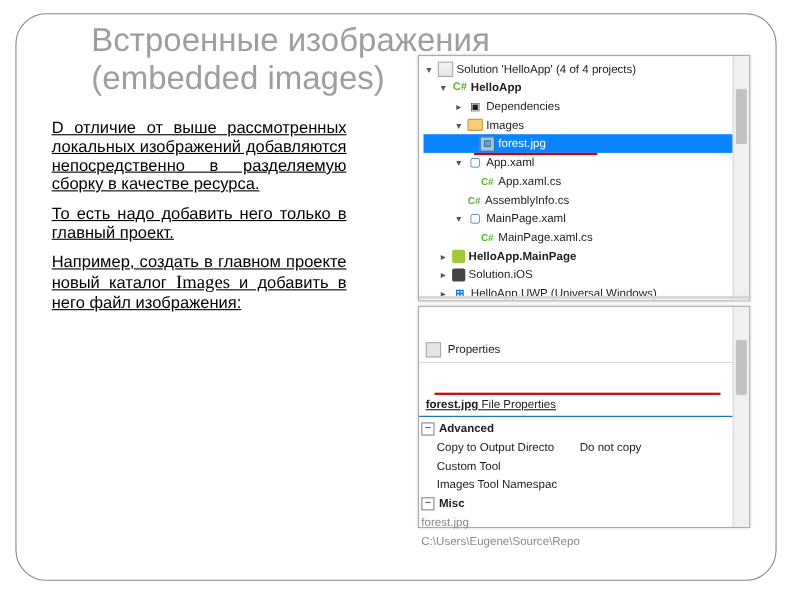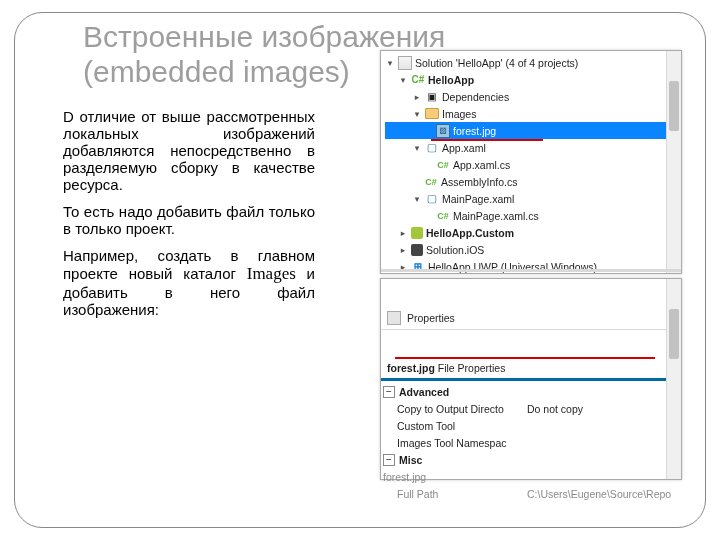--- a/index.html
+++ b/index.html
@@ -1,20 +1,20 @@
 <!DOCTYPE html>
 <html><head>
 <meta charset="utf-8">
 <style>
 body { margin:0; font-family:Arial,sans-serif; background:#fff; }
 .slide { width:720px; height:540px; position:relative; box-sizing:border-box; }
 .frame { position:absolute; top:12px; left:14px; right:14px; bottom:12px; border:1.5px solid #888; border-radius:28px; }
 .title { position:absolute; top:20px; left:55px; right:200px; color:#9e9e9e; font-size:30px; line-height:1.15;margin-left:28px; }
 .body-text { position:absolute; top:108px; left:45px; width:270px; color:#000; font-size:15px; text-align:justify; }
-.body-text p { margin:0 0 10px 18px; }
+.body-text p { margin:0 0 10px 2px;text-decoration:underline; }
 .word-images { font-family:"Times New Roman",serif; font-size:17px; }
 .vs { position:absolute; background:#fff; border:1px solid #aaa; box-shadow:0 0 3px rgba(0,0,0,.2); font-size:10.5px; font-family:"Segoe UI",sans-serif; color:#1e1e1e; }
 .solution-panel { top:50px; left:380px; width:300px; height:222px; }
 .tree { padding:3px 4px 0 4px; }
 .node { display:flex; align-items:center; height:17px; gap:3px; white-space:nowrap; }
 .arrow { width:10px; text-align:center; font-size:9px; color:#555; }
 .pad { display:inline-block; }
 .ic { width:14px; height:14px; display:inline-flex; align-items:center; justify-content:center; font-size:10px; }
 .ic-sln { background:linear-gradient(#f5f5f5,#e5e5e5); border:1px solid #aaa; box-sizing:border-box; }
 .ic-csproj { color:#5cb531; font-weight:bold; }
@@ -46,21 +46,21 @@
 </style>
 </head>
 <body>
 
 <div class="slide">
   <div class="frame"></div>
   <div class="title">Встроенные изображения (embedded images)</div>
 
   <div class="body-text">
     <p>D отличие от выше рассмотренных локальных изображений добавляются непосредственно в разделяемую сборку в качестве ресурса.</p>
-    <p>То есть надо добавить файл только в только проект.</p>
+    <p>То есть надо добавить него только в главный проект.</p>
     <p>
       <span>Например, создать в главном проекте новый каталог </span><span class="word-images">Images</span><span> и добавить в него файл изображения:</span>
     </p>
   </div>
 
   <div class="vs solution-panel">
     <div class="tree">
       <div class="node">
         <span class="arrow">▾</span>
           <span class="ic ic-sln"></span>
@@ -113,21 +113,21 @@
         </div>
       <div class="node">
           <span class="pad" style="width:48px"></span>
           <span class="ic ic-cs">C#</span>
           <span>MainPage.xaml.cs</span>
         </div>
       <div class="node">
           <span class="pad" style="width:10px"></span>
           <span class="arrow">▸</span>
           <span class="ic ic-droid"></span>
-          <b>HelloApp.Custom</b>
+          <b>HelloApp.MainPage</b>
         </div>
       <div class="node">
           <span class="pad" style="width:10px"></span>
           <span class="arrow">▸</span>
           <span class="ic ic-ios"></span>
           <span>Solution.iOS</span>
         </div>
       <div class="node">
           <span class="pad" style="width:10px"></span>
           <span class="arrow">▸</span>
@@ -138,21 +138,21 @@
     <div class="vs-scroll"></div>
     <div class="vs-sep"></div>
     <div class="underline-red" style="left:50px; top:88px; width:112px;"></div>
   </div>
 
   <div class="vs props-panel">
     <div class="props-head">
       <span class="wrench"></span>
       <span>Properties</span>
     </div>
-    <div class="props-head" style="border-bottom:3px solid #0369a1;">
+    <div class="props-head" style="border-bottom:1px solid #0369a1;text-decoration:underline;">
       <span class="props-title"><b>forest.jpg</b> <span>File Properties</span></span>
     </div>
     <div class="props-rows">
       <div class="prow">
           <span class="pminus">−</span>
           <span class="pcat">Advanced</span>
         </div>
       <div class="prow">
           <span class="pkey">Copy to Output Directo</span>
           <span class="pval">Do not copy</span>
@@ -164,20 +164,19 @@
           <span class="pkey">Images Tool Namespac</span>
         </div>
       <div class="prow">
           <span class="pminus">−</span>
           <span class="pcat">Misc</span>
         </div>
       <div class="prow">
           <span class="pval faded">forest.jpg</span>
         </div>
       <div class="prow">
-          <span class="pkey faded">Full Path</span>
           <span class="pval faded">C:\Users\Eugene\Source\Repo</span>
         </div>
     </div>
     <div class="underline-red" style="left:14px; top:78px; width:260px;"></div>
     <div class="vs-scroll"></div>
   </div>
 </div>
 
 </body></html>

